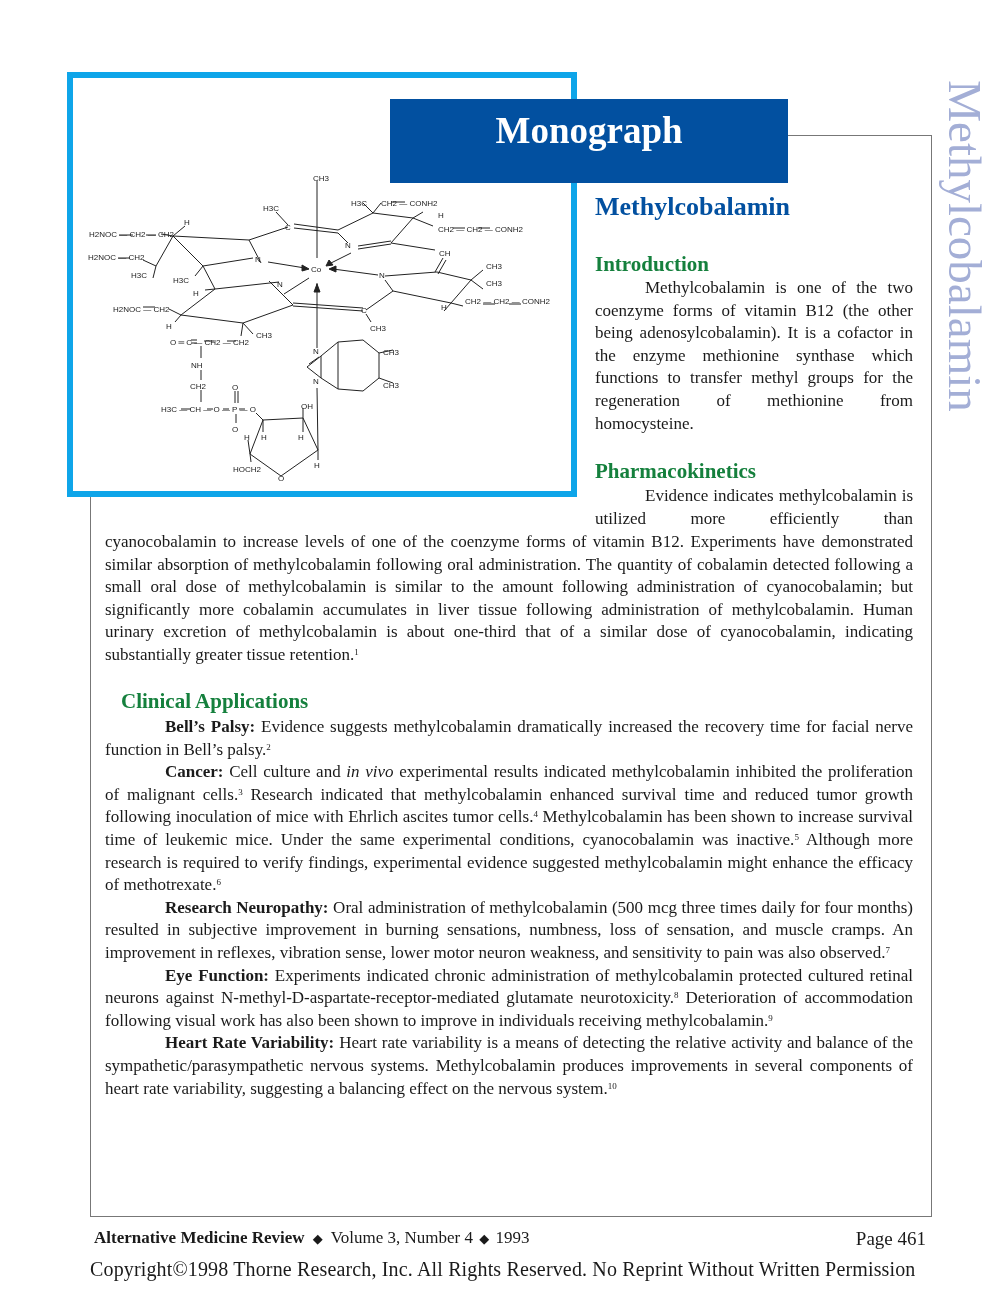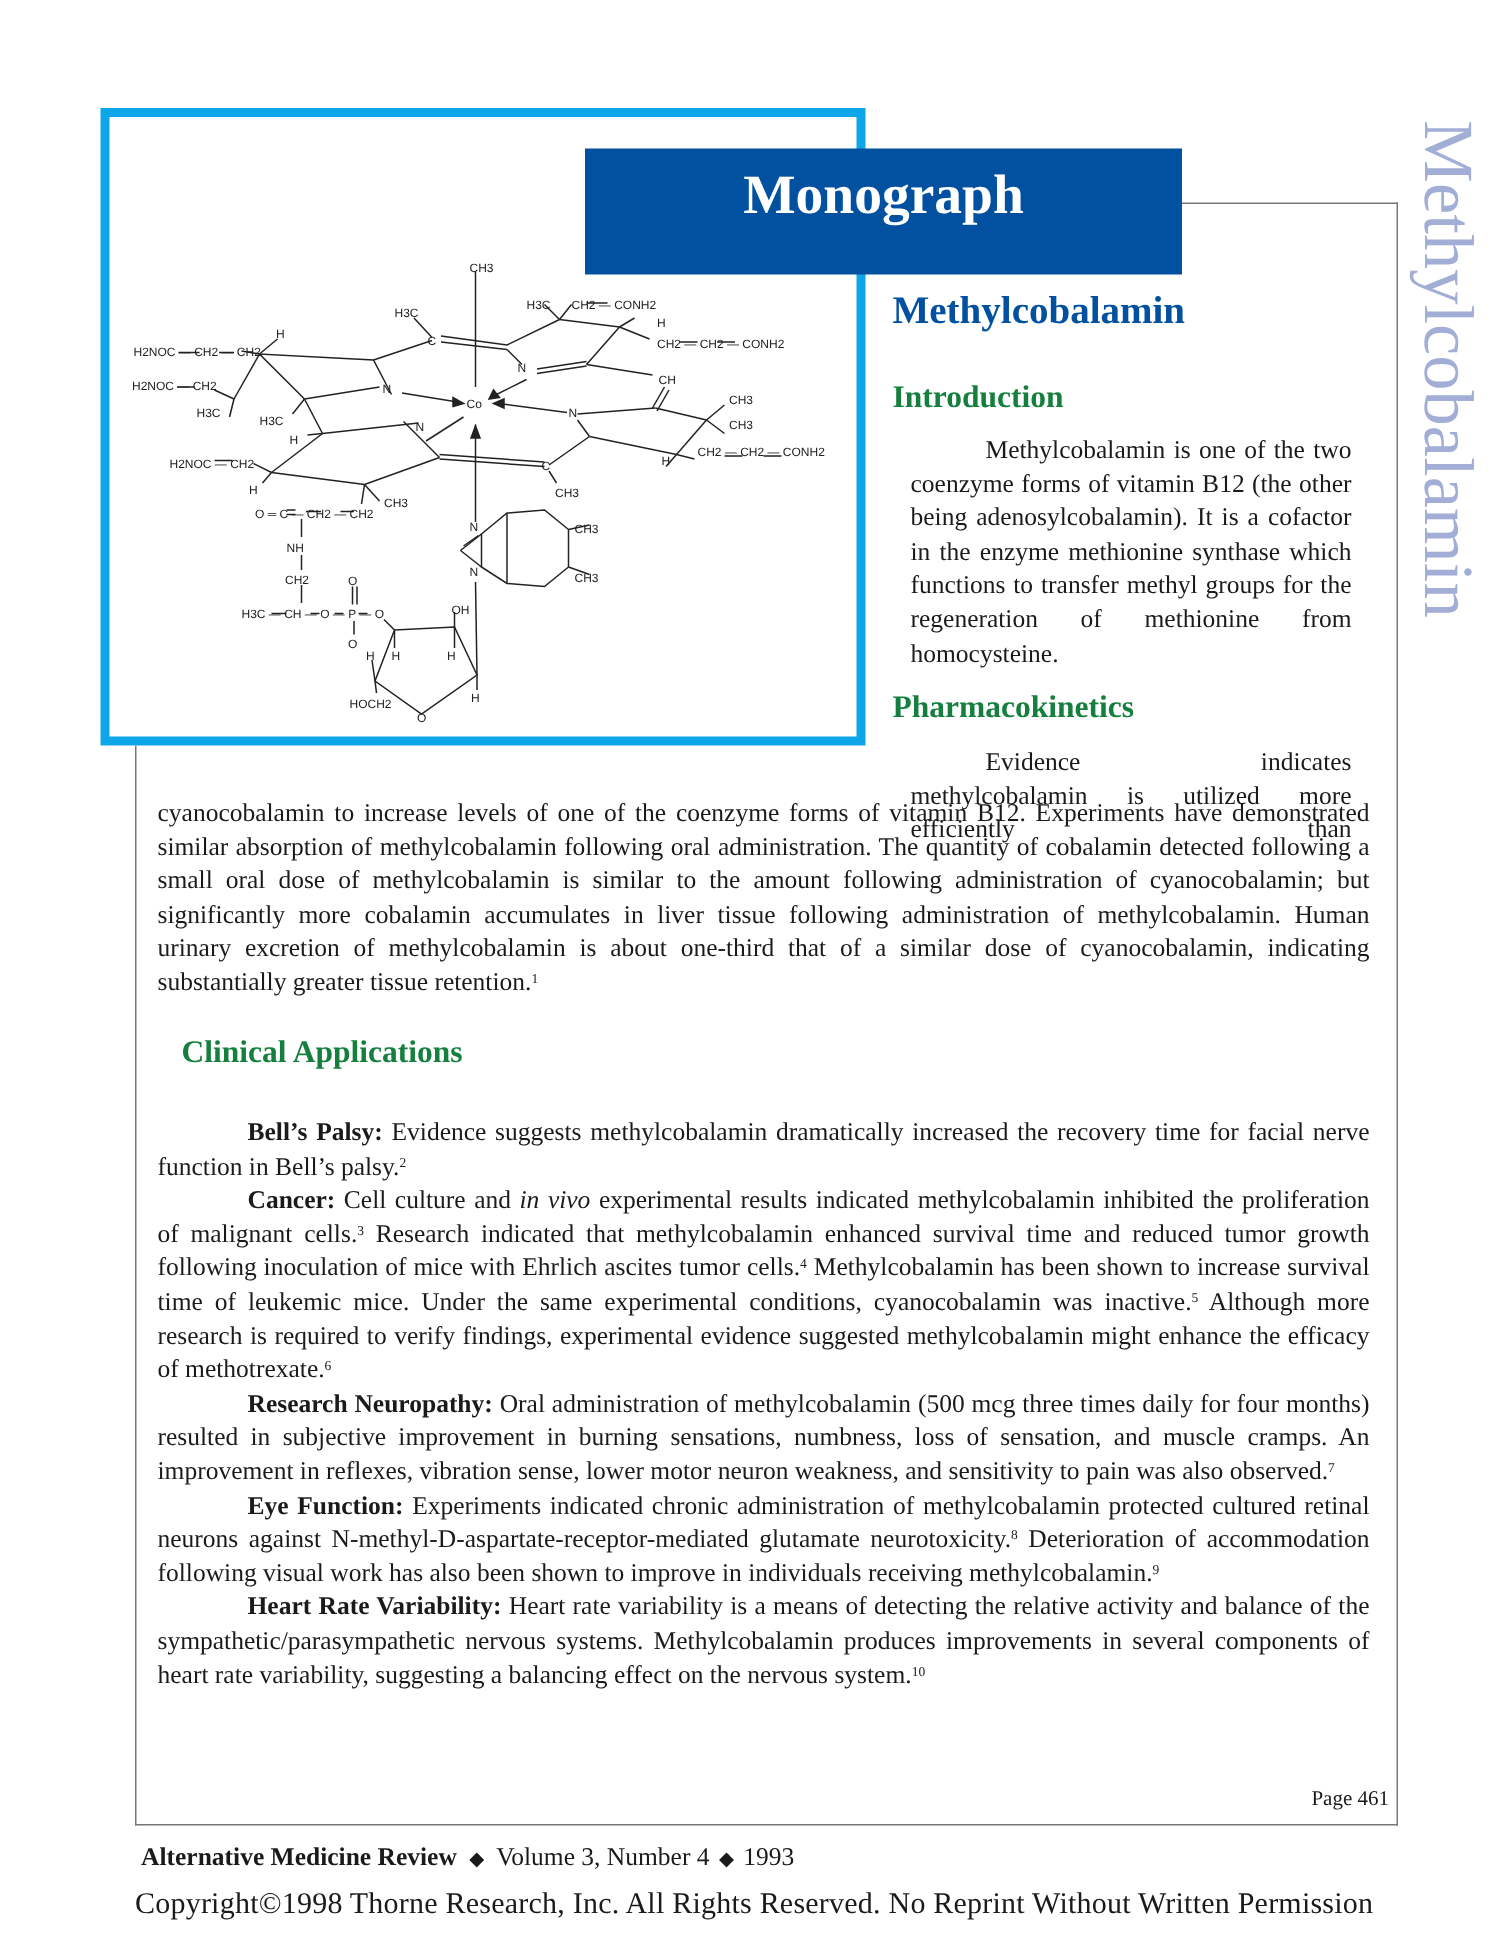--- a/index.html
+++ b/index.html
@@ -20,39 +20,39 @@
             color:#fff; font-weight:bold; font-size:37px; text-align:center; line-height:64px; }
 
   .side-title { position:absolute; left:920px; top:78px; width:90px; height:335px; }
   .side-title span { position:absolute; left:50%; top:50%; transform:translate(-50%,-50%) rotate(90deg);
                      white-space:nowrap; font-size:47px; color:#a3aed6; letter-spacing:0px; }
 
   .art-title { position:absolute; left:595px; top:192px; font-size:26px; font-weight:bold; color:#0250a0; }
 
   .h2 { font-weight:bold; font-size:21px; color:#15803d; }
   .right-col { position:absolute; left:595px; width:318px; font-size:17px; line-height:22.6px; text-align:justify; }
-  .right-col p { margin:12px; text-indent:50px; }
+  .right-col p { margin:0; text-indent:50px; }
 
   .intro-head { position:absolute; left:595px; top:252px; }
   .intro-body { top:277px; }
   .pk-head { position:absolute; left:595px; top:459px; }
   .pk-body { top:485px; }
 
   .main-col { position:absolute; left:105px; width:808px; font-size:17px; line-height:22.6px; text-align:justify; }
   .main-col p { margin:0; }
   .pk-cont { top:531px; }
   .clin-head { position:absolute; left:121px; top:689px; }
-  .clin-body { top:716px;margin-top:28px; }
+  .clin-body { top:716px; }
   .clin-body p { text-indent:60px; }
   .clin-body b { font-weight:bold; }
   sup { font-size:9px; line-height:0; vertical-align:5px; }
 
   .footer-journal { position:absolute; left:94px; top:1228px; font-size:17px; }
   .footer-journal b { font-weight:bold; }
-  .footer-page { position:absolute; right:79px; top:1192px; font-size:14px; }
+  .footer-page { position:absolute; right:79px; top:1228px; font-size:19px; }
   .footer-copy { position:absolute; left:90px; top:1258px; font-size:20px; letter-spacing:0.15px; }
 </style>
 </head>
 <body>
 
 <div class="frame-top"></div>
 <div class="frame-left"></div>
 <div class="frame-bottom"></div>
 <div style="position:absolute;left:931px;top:135px;width:1px;height:1082px;background:#777;"></div>
 

